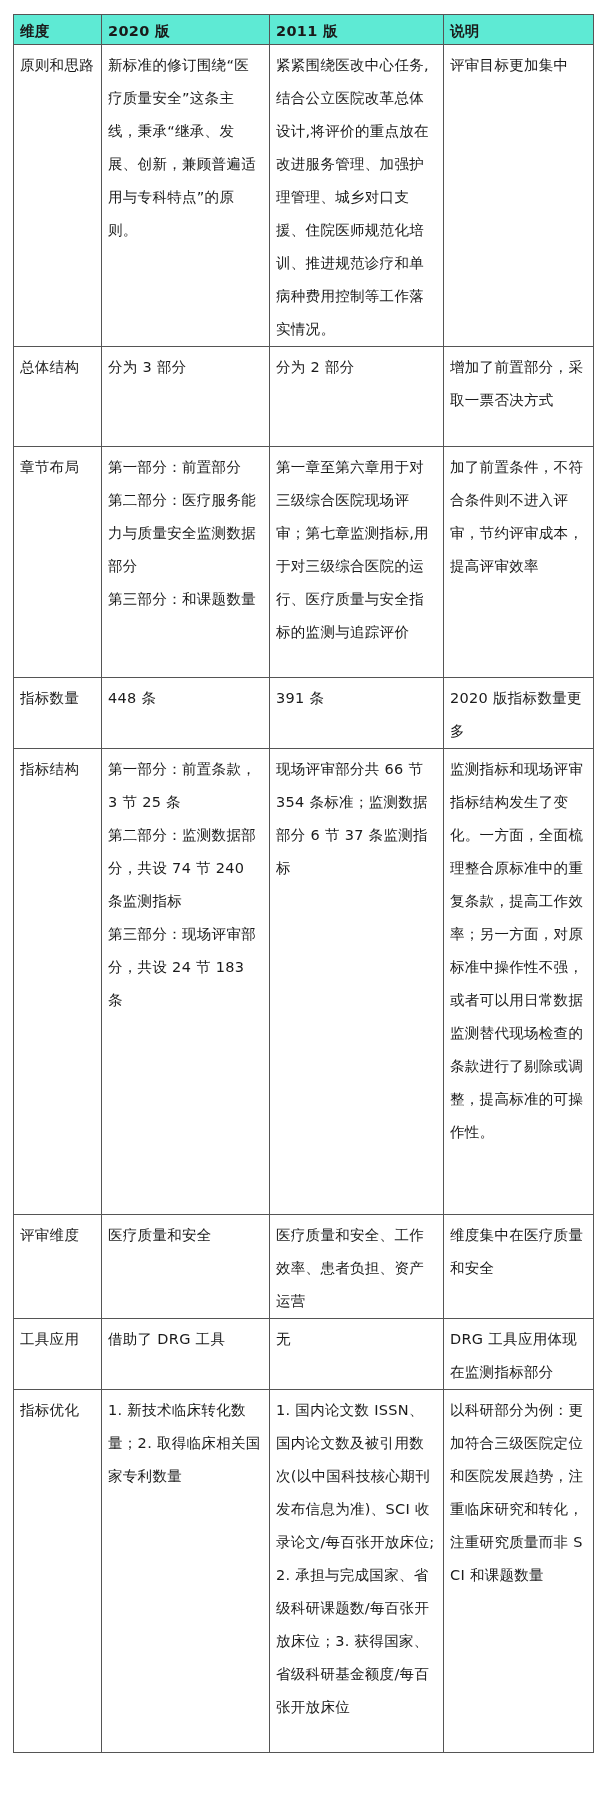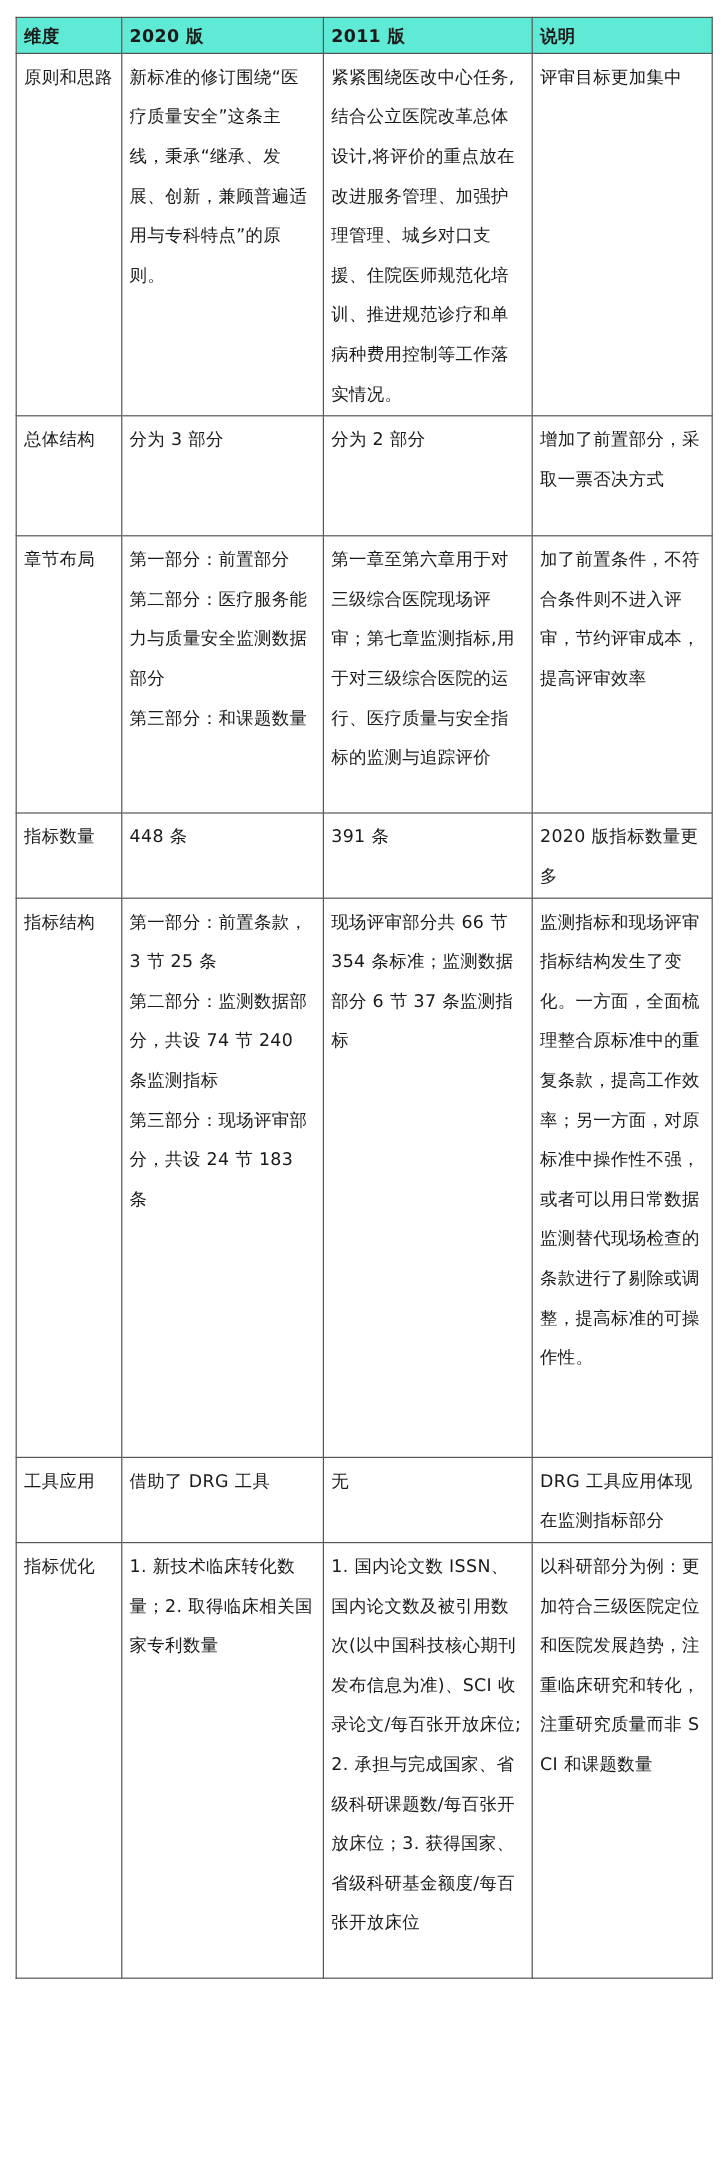--- a/index.html
+++ b/index.html
@@ -76,20 +76,26 @@
     <tr class="r4">
       <td>指标结构</td>
       <td>
         <span class="line">第一部分：前置条款，3 节 25 条</span>
         <span class="line">第二部分：监测数据部分，共设 74 节 240 条监测指标</span>
         <span class="line">第三部分：现场评审部分，共设 24 节 183 条</span>
       </td>
       <td>现场评审部分共 66 节 354 条标准；监测数据部分 6 节 37 条监测指标</td>
       <td>监测指标和现场评审指标结构发生了变化。一方面，全面梳理整合原标准中的重复条款，提高工作效率；另一方面，对原标准中操作性不强，或者可以用日常数据监测替代现场检查的条款进行了剔除或调整，提高标准的可操作性。</td>
     </tr>
+    <tr class="r6">
+      <td>评审维度</td>
+      <td>医疗质量和安全</td>
+      <td>医疗质量和安全、工作效率、患者负担、资产运营</td>
+      <td>维度集中在医疗质量和安全</td>
+    </tr>
     <tr class="r7">
       <td>工具应用</td>
       <td>借助了 DRG 工具</td>
       <td>无</td>
       <td>DRG 工具应用体现在监测指标部分</td>
     </tr>
     <tr class="r8">
       <td>指标优化</td>
       <td>1. 新技术临床转化数量；2. 取得临床相关国家专利数量</td>
       <td>1. 国内论文数 ISSN、国内论文数及被引用数次(以中国科技核心期刊发布信息为准)、SCI 收录论文/每百张开放床位;2. 承担与完成国家、省级科研课题数/每百张开放床位；3. 获得国家、省级科研基金额度/每百张开放床位</td>

